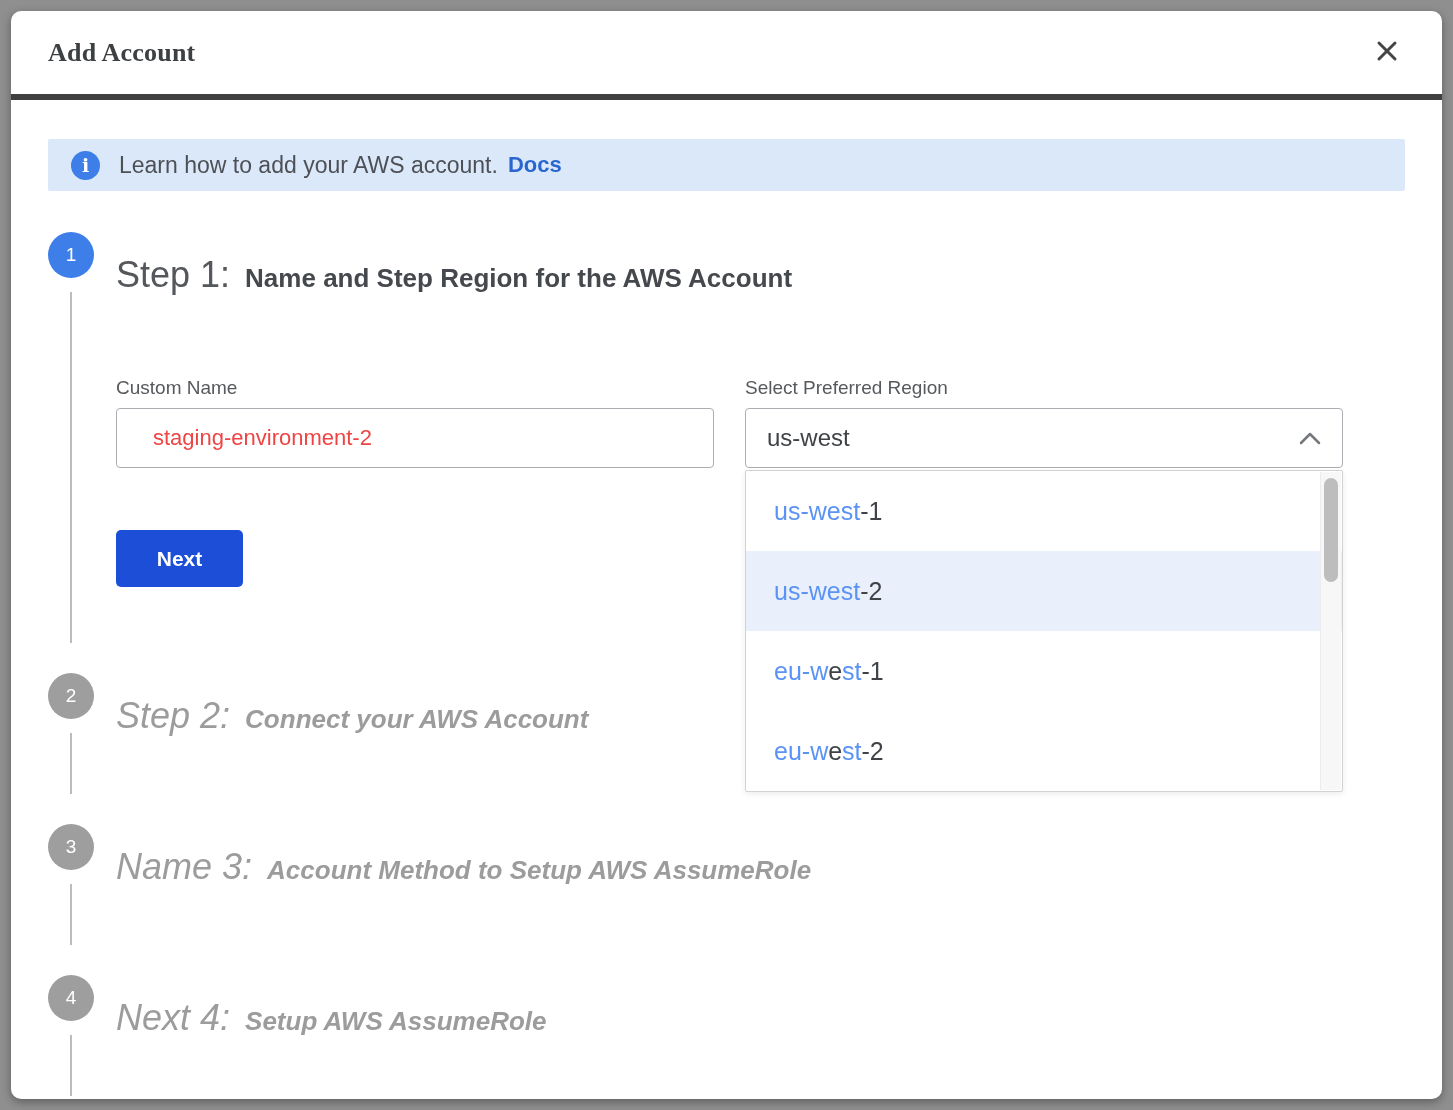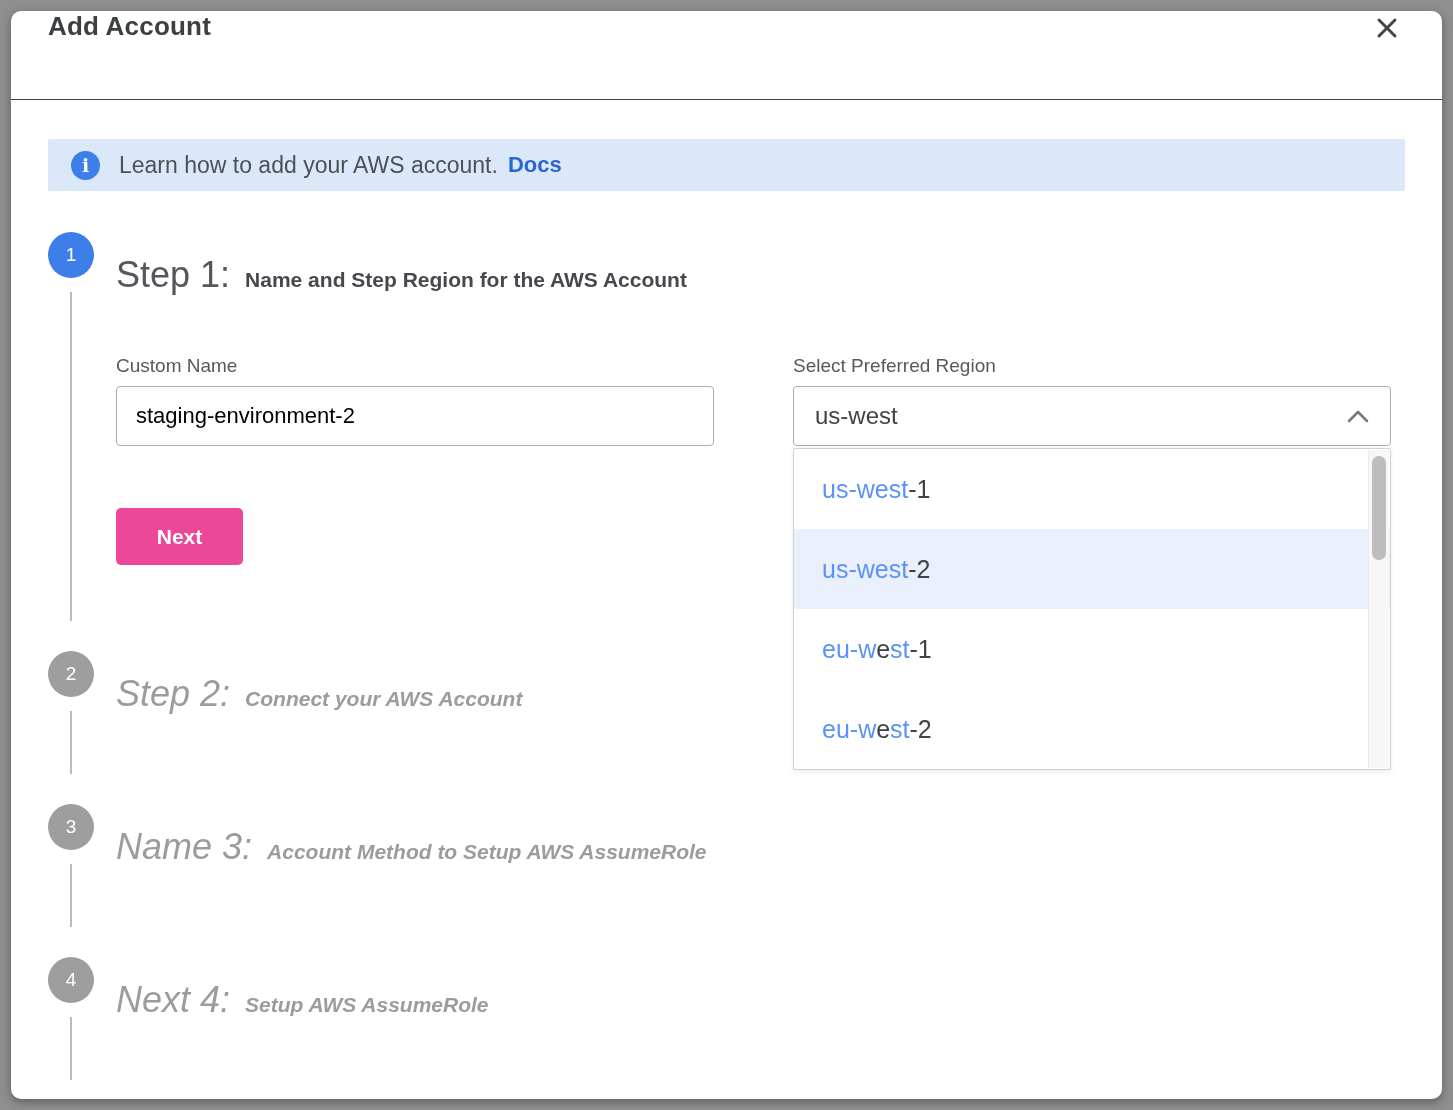--- a/index.html
+++ b/index.html
@@ -15,23 +15,24 @@
     left: 11px; top: 11px; right: 11px; bottom: 11px;
     background: #ffffff;
     border-radius: 10px;
     box-shadow: 0 3px 10px rgba(0,0,0,0.35);
     overflow: hidden;
   }
   .modal-header {
     height: 89px;
     padding: 0 37px;
     display: flex;
-    align-items: flex-start;
+    align-items: center;
     justify-content: space-between;
-    border-bottom: 1px solid #404040;
+    border-bottom: 6px solid #404040;
+    font-family: Liberation Serif, serif;
   }
   .modal-title {
     font-size: 26px;
     font-weight: 700;
     color: #3c4043;
     letter-spacing: 0.2px;
   }
   .close-btn {
     background: none; border: none; cursor: pointer;
     width: 36px; height: 36px;
@@ -82,50 +83,50 @@
   }
   .step-circle.active { background: #3d7ee8; }
   .step-circle.inactive { background: #9e9e9e; }
   .step-connector {
     width: 2px; background: #bcbcbc; flex: 1;
     margin-top: 14px; margin-bottom: 30px;
   }
   .step-body { flex: 1; margin-left: 22px; }
   .step-heading { display: flex; align-items: baseline; line-height: 46px; }
   .step-prefix { font-size: 36px; font-weight: 400; margin-right: 15px; margin-top: 20px; }
-  .step-title  { font-size: 21px; font-weight: 700; }
+  .step-title  { font-size: 26px; font-weight: 700; }
   .active-text .step-prefix { color: #54575b; }
   .active-text .step-title  { color: #45484c; }
   .inactive-text .step-prefix, .inactive-text .step-title { color: #9c9c9c; font-style: italic; }
   .step-row.collapsed .step-body { padding-bottom: 82px; }
   .step-row.last .step-body { padding-bottom: 47px; }
 
   
   .step1-form {
     display: flex;
-    gap: 79px;
-    margin-top: 52px;
+    gap: 31px;
+    margin-top: 76px;
     padding-bottom: 86px;
   }
   .form-col { width: 598px; flex: 0 0 auto; }
   .field-label { font-size: 19px; color: #56595d; margin-bottom: 9px; }
   .text-input {
     width: 598px; height: 60px;
     border: 1.5px solid #aaadb1;
     border-radius: 4px;
     font-family: "Liberation Sans", "DejaVu Sans", sans-serif;
-    font-size: 22px; color: #000000;
-    padding: 0 19px;
+    font-size: 22px; color: #ef4444;
+    padding: 0 36px;
     background: #ffffff;
     outline: none;
   }
   .next-btn {
     margin-top: 62px;
     width: 127px; height: 57px;
-    background: #ec4899;
+    background: #1d4ed8;
     border: none; border-radius: 5px;
     color: #ffffff; font-size: 21px; font-weight: 700;
     font-family: "Liberation Sans", "DejaVu Sans", sans-serif;
     cursor: default;
   }
 
   
   .select-wrap { position: relative; width: 598px; border-radius: 24px; }
   .combo-box {
     width: 598px; height: 60px;

